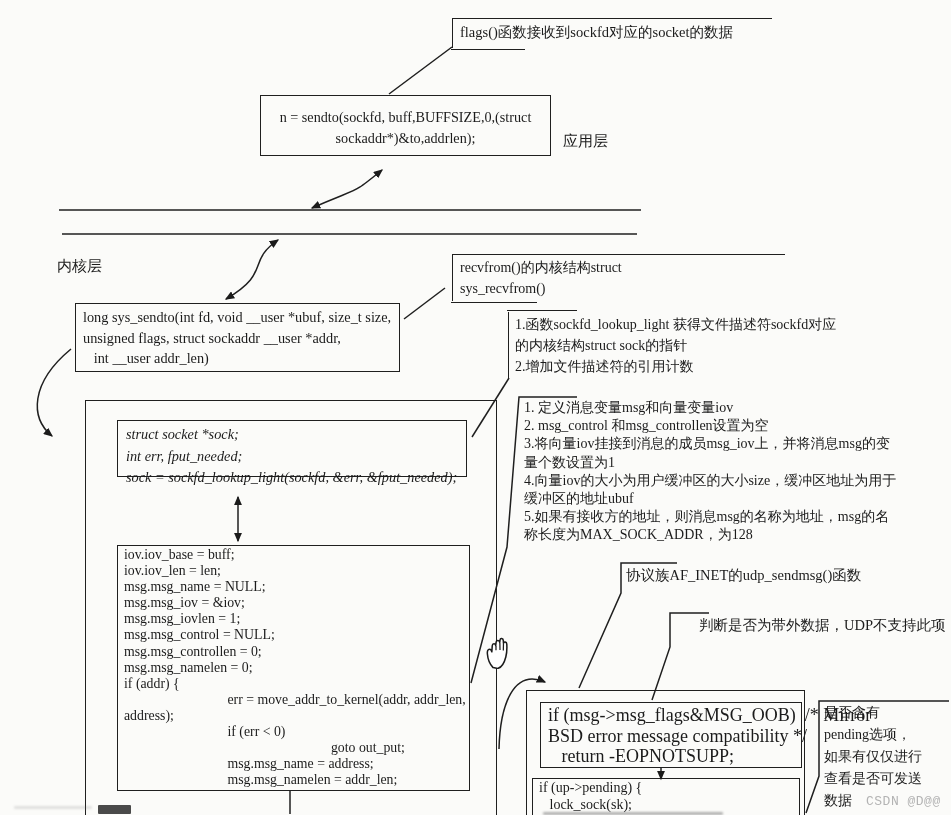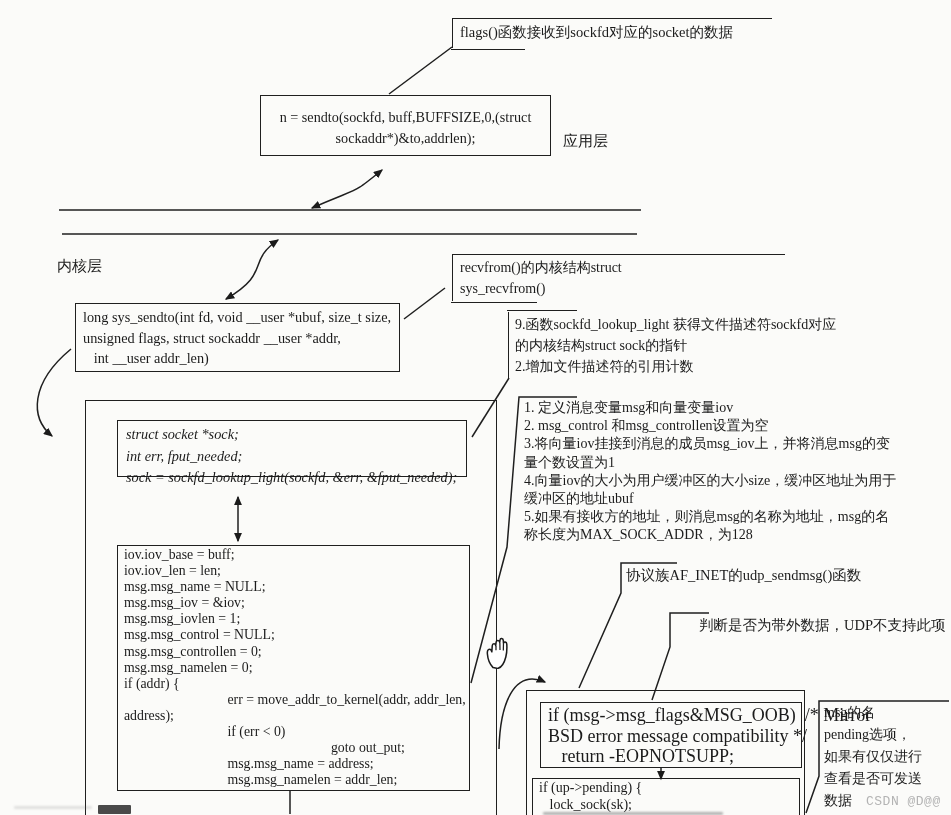--- a/index.html
+++ b/index.html
@@ -49,21 +49,21 @@
 </div>
 
 <div class="box" style="left:75px;top:303px;width:325px;height:69px;">
   <div class="t code" style="padding:3px 7px;font-size:14.3px;line-height:20.5px;">long sys_sendto(int fd, void __user *ubuf, size_t size,
 unsigned flags, struct sockaddr __user *addr,
    int __user addr_len)</div>
 </div>
 
 <div class="br-leftonly" style="left:508px;top:312px;height:66px;">
   <span class="topstub" style="width:70px;"></span>
-  <div class="abs t cn" style="left:6px;top:2px;line-height:21px;width:400px;">9.函数sockfd_lookup_light 获得文件描述符sockfd对应
+  <div class="abs t cn" style="left:6px;top:2px;line-height:21px;width:400px;">1.函数sockfd_lookup_light 获得文件描述符sockfd对应
 的内核结构struct sock的指针
 2.增加文件描述符的引用计数</div>
 </div>
 
 <div class="box box-open-bottom" style="left:85px;top:400px;width:412px;height:415px;"></div>
 
 <div class="box" style="left:117px;top:420px;width:350px;height:57px;font-style:italic;">
   <div class="t code" style="padding:3px 8px;font-size:14.3px;line-height:21.5px;">struct socket *sock;
 int err, fput_needed;
 sock = sockfd_lookup_light(sockfd, &amp;err, &amp;fput_needed);</div>
@@ -107,21 +107,21 @@
 BSD error message compatibility */
    return -EOPNOTSUPP;</div>
 </div>
 
 <div class="box box-open-bottom" style="left:532px;top:778px;width:268px;height:37px;">
   <div class="t code" style="padding:1px 6px;font-size:14px;line-height:16.5px;">if (up-&gt;pending) {
    lock_sock(sk);</div>
   <span class="smudge" style="left:10px;top:33px;width:180px;height:3px;"></span>
 </div>
 
-<div class="abs t cn" style="left:824px;top:702px;line-height:22px;">msg的名
+<div class="abs t cn" style="left:824px;top:702px;line-height:22px;">是否含有
 pending选项，
 如果有仅仅进行
 查看是否可发送
 数据</div>
 
 <div class="abs watermark" style="left:866px;top:794px;">CSDN @D@@</div>
 
 <span class="smudge" style="left:14px;top:806px;width:78px;height:3px;opacity:.18;"></span>
 <span class="smudge-dark" style="left:98px;top:805px;width:33px;height:9px;"></span>
 

